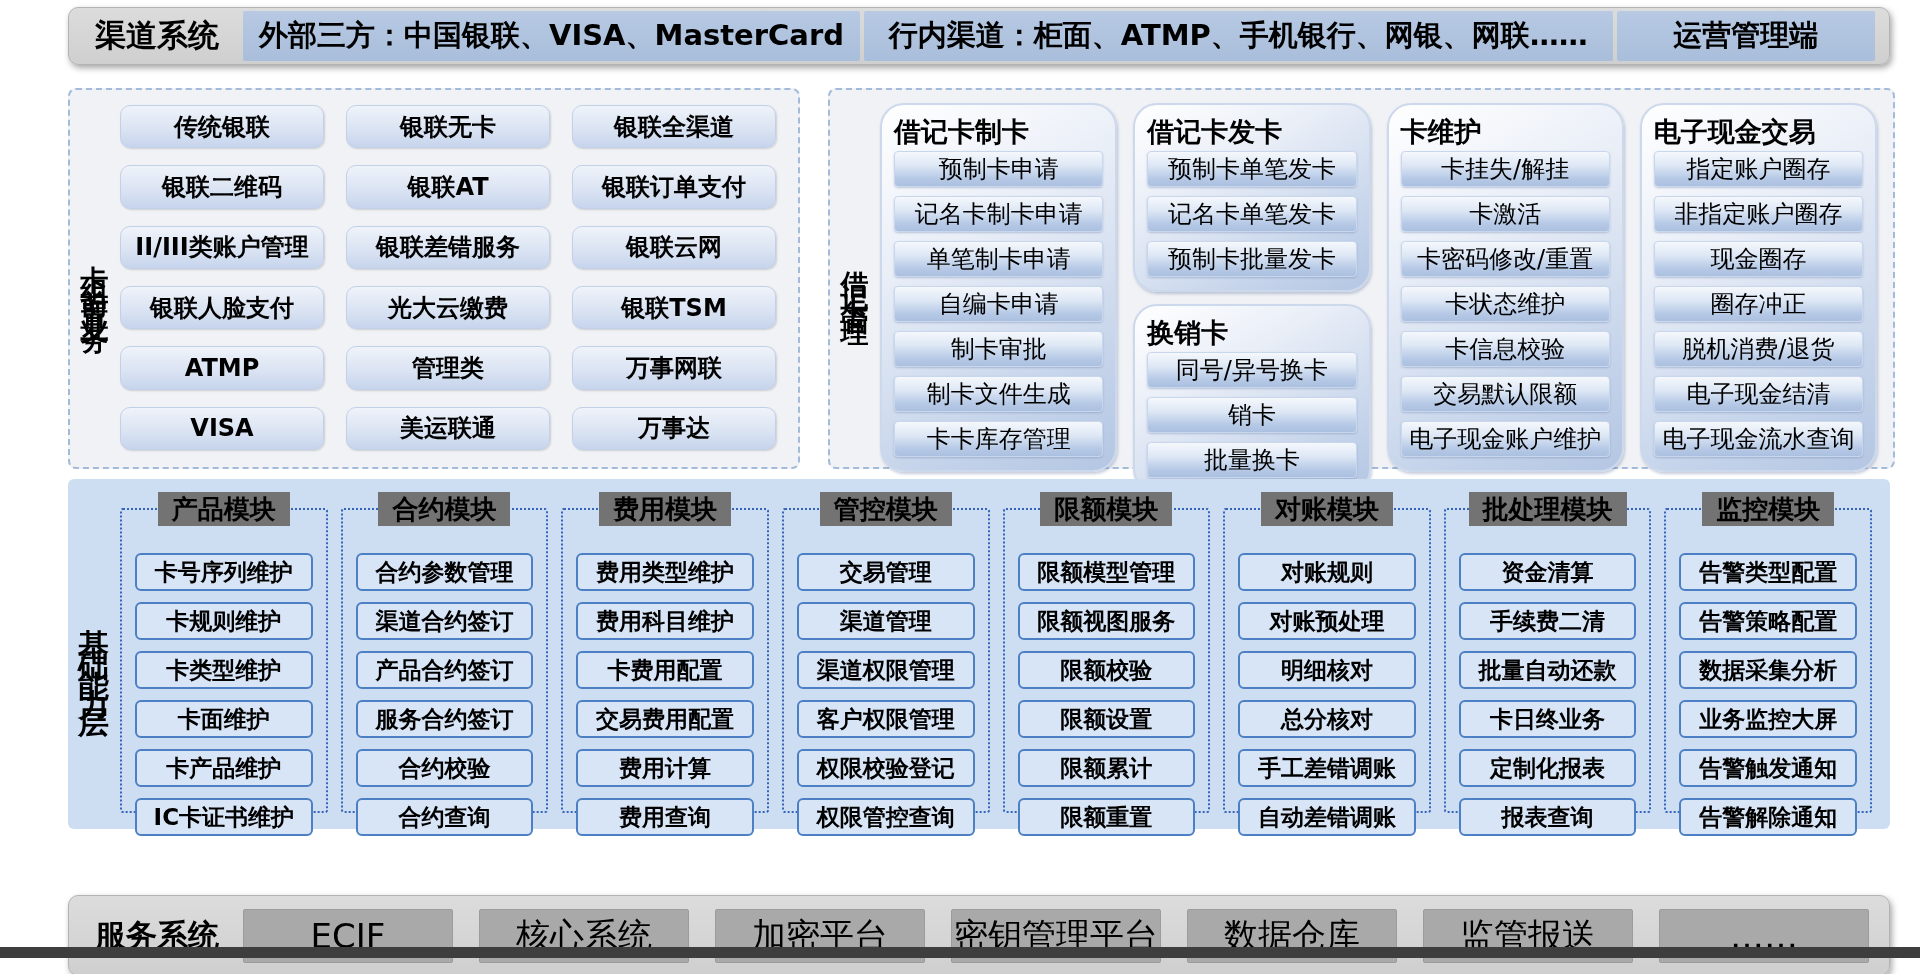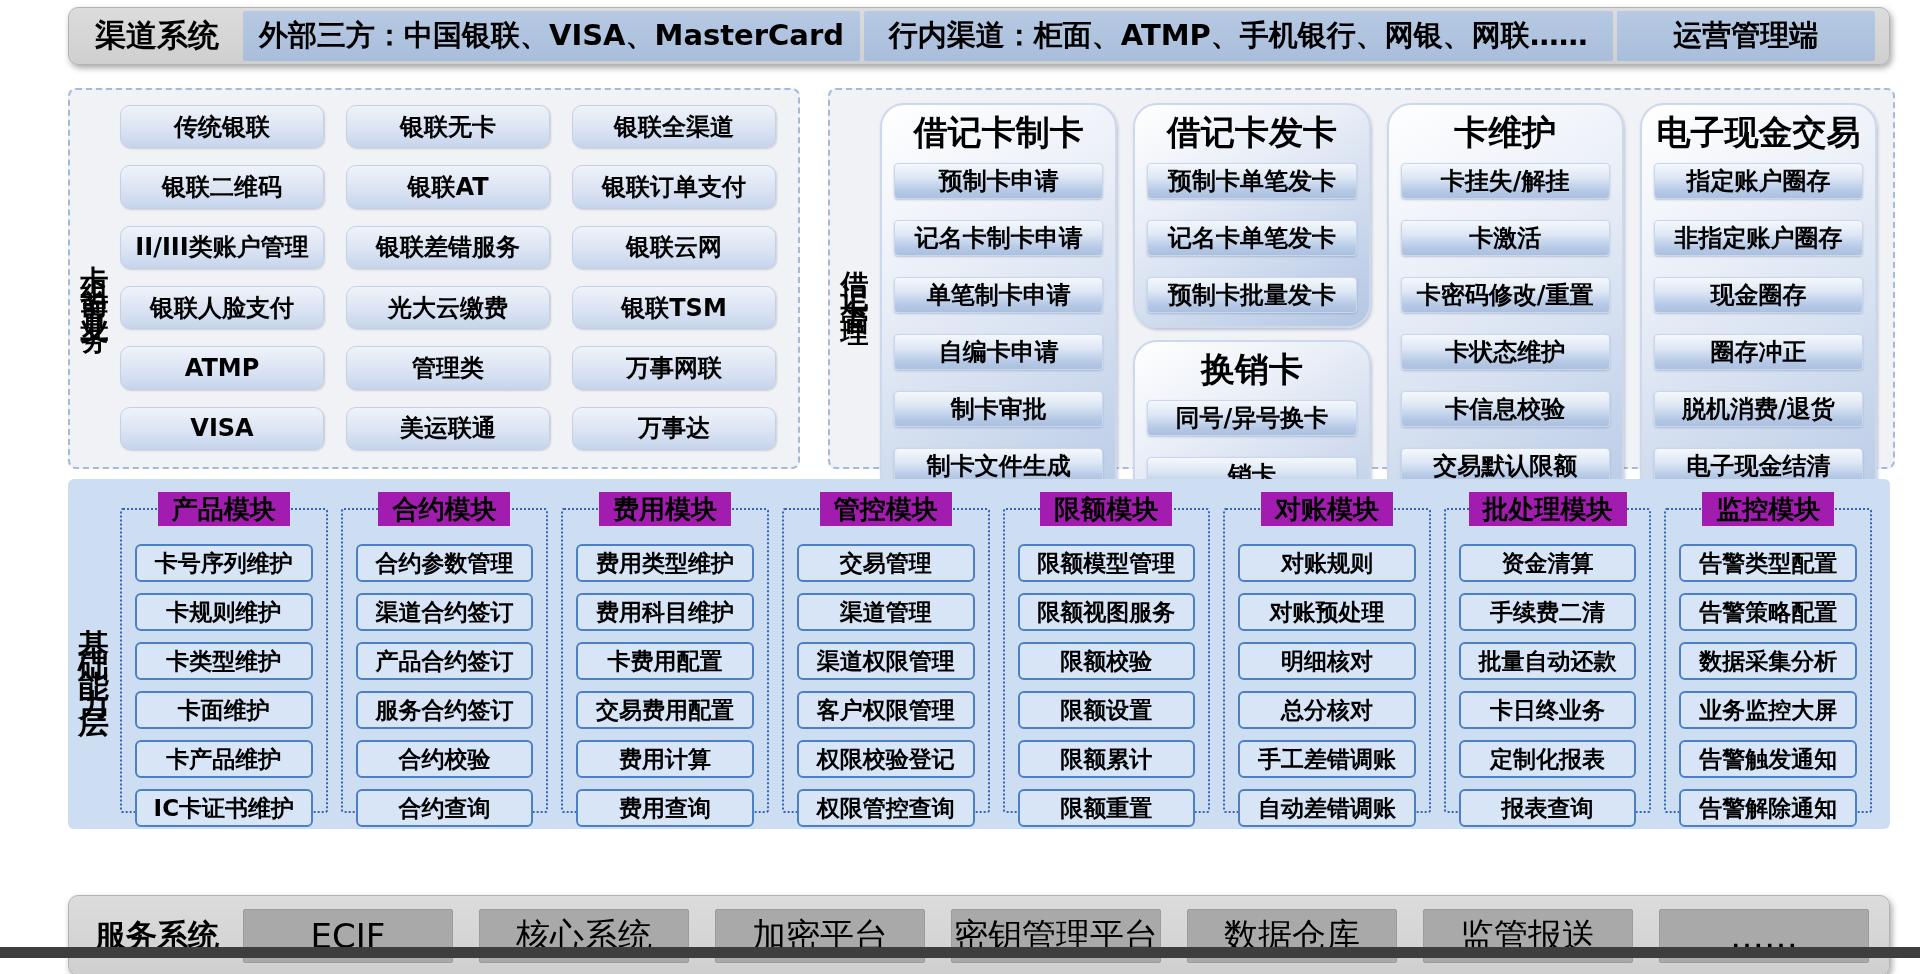--- a/index.html
+++ b/index.html
@@ -45,37 +45,37 @@
     box-shadow:1px 1px 2px rgba(0,0,0,.15);
     font-size:24px;font-weight:bold;white-space:nowrap;overflow:hidden;}
 
   .debit-cols{flex:1;display:flex;gap:16px;padding:13px 16px 15px 2px;}
   .debit-col{flex:1;display:flex;flex-direction:column;gap:12px;}
   .debit-panel{flex:1;display:flex;flex-direction:column;box-sizing:border-box;
     background:linear-gradient(150deg,#ffffff 0%,#e9eef7 35%,#c4d3ea 78%,#b4c6e3 100%);
     border:2px solid #ccd8ec;border-radius:24px;
     box-shadow:1px 2px 3px rgba(90,110,150,.35);
     padding:8px 12px 13px;}
-  .panel-title{text-align:center;font-size:34px;font-weight:bold;line-height:38px;}
+  .panel-title{font-size:27px;font-weight:bold;line-height:38px;}
   .panel-items{flex:1;display:flex;flex-direction:column;gap:9px;}
   .gloss-btn{flex:1;display:flex;align-items:center;justify-content:center;min-height:34px;
     background:linear-gradient(180deg,#f5f8fc 0%,#dde7f5 40%,#b6c9e6 78%,#abc0e0 100%);
     border:1px solid #c9d7ed;border-radius:4px;
     box-shadow:0 1px 2px rgba(110,130,170,.4);
-    font-size:24px;font-weight:700;white-space:nowrap;overflow:hidden;margin-top:12px;}
+    font-size:24px;font-weight:400;white-space:nowrap;overflow:hidden;}
 
   
   .base-band{position:absolute;top:479px;left:68px;width:1822px;height:350px;
     box-sizing:border-box;background:#cddef3;border-radius:6px;
     display:flex;align-items:stretch;padding:0 12px 0 0;}
   .vlabel-base{width:52px;font-size:31px;letter-spacing:20px;}
   .modules{flex:1;display:flex;gap:13px;padding:14px 6px 16px 0;}
   .module{flex:1;display:flex;flex-direction:column;box-sizing:border-box;
     border:2px dotted #3565bb;border-radius:3px;margin-top:15px;}
-  .module-title{align-self:center;margin:-18px auto 12px;background:#a21caf;
+  .module-title{align-self:center;margin:-18px auto 21px;background:#737373;
     padding:0 14px;font-size:26px;font-weight:bold;line-height:34px;white-space:nowrap;}
   .module-items{flex:1;display:flex;flex-direction:column;gap:11px;padding:6px 13px 15px;}
   .mod-item{flex:1;display:flex;align-items:center;justify-content:center;min-height:34px;
     background:#d8e5f6;border:2px solid #4d7fc4;border-radius:6px;
     font-size:23px;font-weight:600;white-space:nowrap;overflow:hidden;}
 
   .bottom-bar{position:absolute;top:947px;left:0;width:1920px;height:11px;background:#3e3e3e;}
 </style>
 </head>
 <body>

